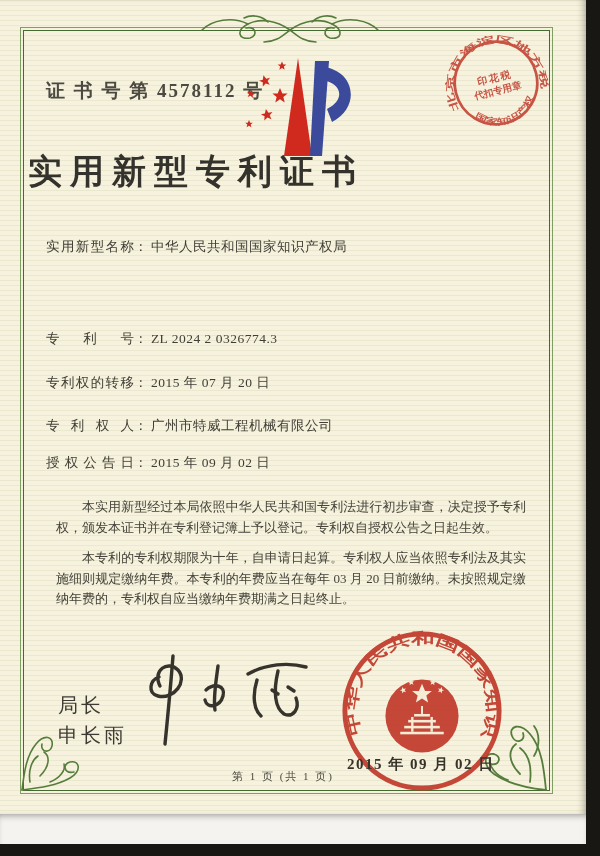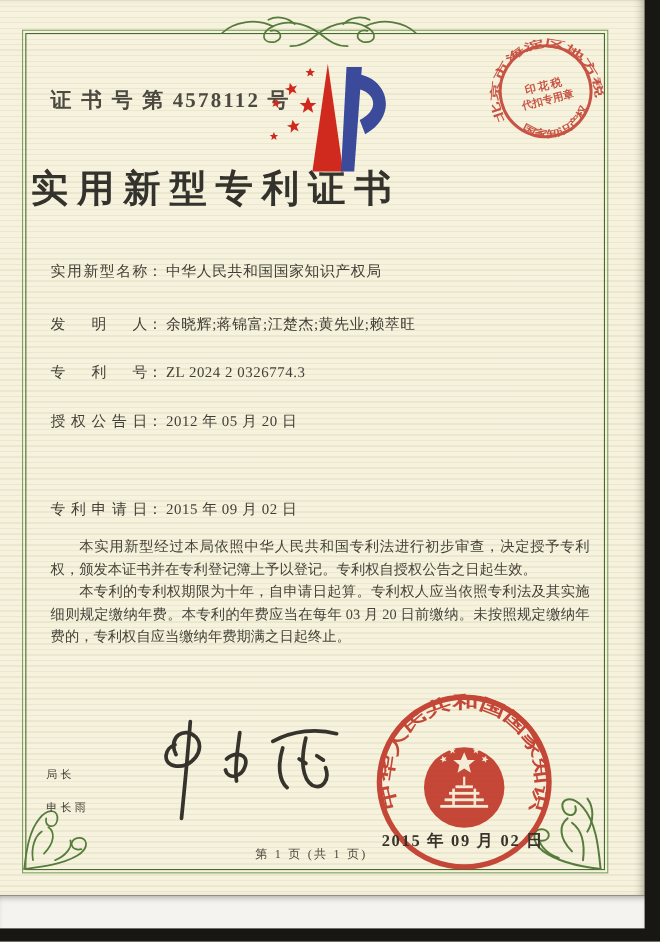--- a/index.html
+++ b/index.html
@@ -51,24 +51,24 @@
   .flabel{
     display:inline-block;width:88px;
     text-align:justify;text-align-last:justify;
   }
   .fvalue{letter-spacing:.5px;}
   .body-text{
     position:absolute;left:46px;top:487px;width:490px;
     font-size:13px;line-height:20.5px;color:#45433a;
     text-align:justify;
   }
-  .body-text p{margin:0;text-indent:2em;}
+  .body-text p{margin:10px;text-indent:2em;}
   .sig-block{
-    position:absolute;left:42px;top:690px;
-    font-size:10px;line-height:30px;color:#3d3b33;letter-spacing:3px;
+    position:absolute;left:58px;top:690px;
+    font-size:20px;line-height:30px;color:#3d3b33;letter-spacing:3px;
   }
   .signature{position:absolute;left:126px;top:650px;width:200px;height:104px;}
   .grant-seal{position:absolute;left:338px;top:627px;width:168px;height:168px;opacity:.92;}
   .seal-date{
     position:absolute;left:347px;top:755px;
     font-size:15px;font-weight:700;color:#37332a;letter-spacing:1.5px;
     white-space:nowrap;
   }
   .tax-seal{position:absolute;left:441px;top:28px;width:110px;height:110px;opacity:.85;}
   .footer{
@@ -143,34 +143,34 @@
         <path d="M87,13 C118,16 126,52 96,68 L91,55 C110,46 106,28 85,26 Z"></path>
       </g>
     </svg>
 
     <div class="title">实用新型专利证书</div>
 
     <div class="field" style="top:238px">
       <span class="flabel">实用新型名称</span><span class="fcolon">：</span>
       <span class="fvalue">中华人民共和国国家知识产权局</span>
     </div>
-    <div class="field" style="top:286px">
-      <span class="flabel">发明人</span><span class="fcolon">：</span>
-      <span class="fvalue">余晓辉;蒋锦富;江楚杰;黄先业;赖萃旺</span>
-    </div>
     <div class="field" style="top:330px">
       <span class="flabel">专利号</span><span class="fcolon">：</span>
       <span class="fvalue">ZL 2024 2 0326774.3</span>
     </div>
     <div class="field" style="top:374px">
+      <span class="flabel">专利权的转移</span><span class="fcolon">：</span>
+      <span class="fvalue">2015 年 07 月 20 日</span>
+    </div>
+    <div class="field" style="top:417px">
+      <span class="flabel">专利权人</span><span class="fcolon">：</span>
+      <span class="fvalue">广州市特威工程机械有限公司</span>
+    </div>
+    <div class="field" style="top:454px">
       <span class="flabel">授权公告日</span><span class="fcolon">：</span>
-      <span class="fvalue">2012 年 05 月 20 日</span>
-    </div>
-    <div class="field" style="top:454px">
-      <span class="flabel">专利申请日</span><span class="fcolon">：</span>
       <span class="fvalue">2015 年 09 月 02 日</span>
     </div>
 
     <div class="body-text">
       <p>本实用新型经过本局依照中华人民共和国专利法进行初步审查，决定授予专利权，颁发本证书并在专利登记簿上予以登记。专利权自授权公告之日起生效。</p>
       <p>本专利的专利权期限为十年，自申请日起算。专利权人应当依照专利法及其实施细则规定缴纳年费。本专利的年费应当在每年 03 月 20 日前缴纳。未按照规定缴纳年费的，专利权自应当缴纳年费期满之日起终止。</p>
     </div>
 
     <div class="sig-block">
       <div>局长</div>

